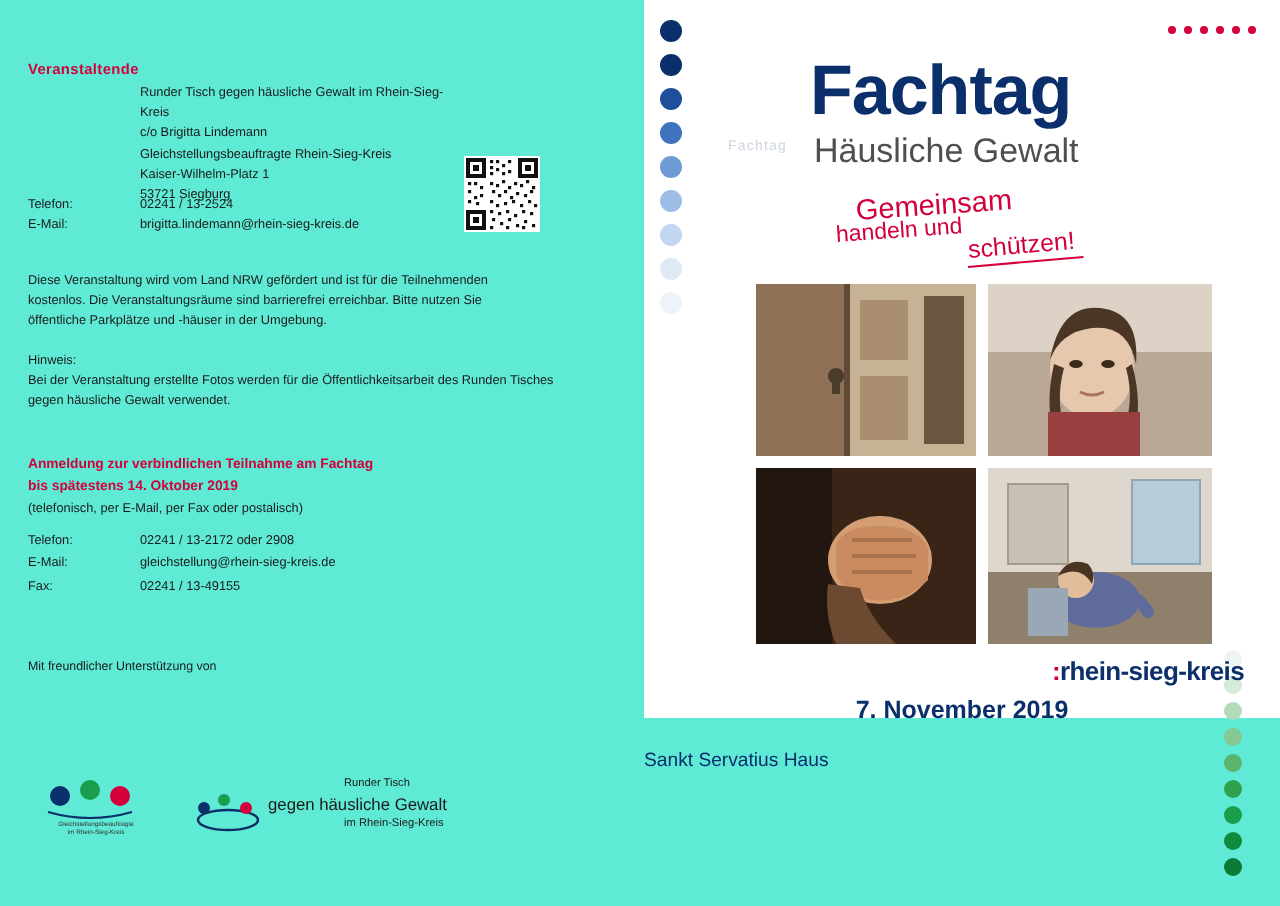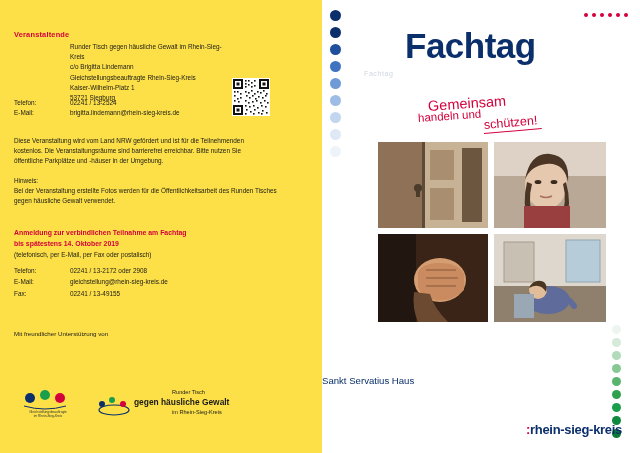--- a/index.html
+++ b/index.html
@@ -3,21 +3,21 @@
 <meta charset="utf-8">
 <style>
   html,body{margin:0;padding:0;}
   body{
     width:640px;height:453px;
     background:#ffffff;
     font-family:"Liberation Sans", sans-serif;
     overflow:hidden;
     position:relative;
   }
-  .page{position:absolute;inset:0;background:#fde047;}
+  .page{position:absolute;inset:0;background:#5eead4;}
 
   
   .left{
     position:absolute;left:0;top:0;width:322px;height:453px;
     padding:0;box-sizing:border-box;
   }
   .veranstaltende{
     position:absolute;left:14px;top:30px;
     color:#d3003c;font-size:7.4px;font-weight:bold;letter-spacing:.2px;
   }
@@ -75,26 +75,26 @@
     position:absolute;left:2px;top:2px;width:58px;height:30px;
   }
   .logo-kreis-txt{
     position:absolute;left:4px;top:22px;width:56px;
     font-size:3.2px;line-height:4.2px;color:#333;text-align:center;
   }
   .logo-rt{
     position:absolute;left:82px;top:0px;width:150px;height:36px;
   }
   .rt-l1{position:absolute;left:76px;top:3px;font-size:5.6px;color:#1a1a1a;}
-  .rt-l2{position:absolute;left:38px;top:11px;font-size:8.4px;font-weight:bold;color:#1a1a1a;}
+  .rt-l2{position:absolute;left:38px;top:11px;font-size:8.4px;font-weight:normal;color:#1a1a1a;}
   .rt-l3{position:absolute;left:76px;top:23px;font-size:5.6px;color:#1a1a1a;}
 
   
   .right{
-    position:absolute;left:322px;top:0;width:318px;height:453px;
+    position:absolute;left:322px;top:0;width:318px;height:359px;
     background:#ffffff;
   }
   .dot-col{position:absolute;left:8px;top:10px;width:14px;height:150px;}
   .dot-col .d{position:absolute;width:11px;height:11px;border-radius:50%;}
   .dot-col-bottom{position:absolute;left:290px;top:325px;width:14px;height:112px;}
   .dot-col-bottom .d{position:absolute;width:9px;height:9px;border-radius:50%;}
   .topdots{position:absolute;right:8px;top:11px;width:48px;height:8px;}
   .topdots .d{position:absolute;width:4px;height:4px;border-radius:50%;background:#d3003c;}
 
   .fachtag{
@@ -334,20 +334,21 @@
       <span class="d" style="top:39px;background:#86c894;"></span>
       <span class="d" style="top:52px;background:#5bb46e;"></span>
       <span class="d" style="top:65px;background:#2fa04c;"></span>
       <span class="d" style="top:78px;background:#1a9e4b;"></span>
       <span class="d" style="top:91px;background:#0f8a3d;"></span>
       <span class="d" style="top:104px;background:#0a7a34;"></span>
     </div>
 
     <div class="ghost">Fachtag</div>
     <div class="fachtag">Fachtag</div>
+    <div class="haeusliche">Häusliche Gewalt</div>
 
     <div class="gemeinsam">Gemeinsam</div>
     <div class="handeln">handeln und</div>
     <div class="schuetzen">schützen!</div>
     <div class="underline-red"></div>
 
     <div class="photos">
 
       <div class="ph ph1">
         <svg width="110" height="86" viewBox="0 0 110 86">
@@ -402,20 +403,21 @@
           <rect x="72" y="6" width="34" height="42" fill="#b7ccd9" stroke="#8fa6b4" stroke-width="1"></rect>
           <ellipse cx="54" cy="66" rx="22" ry="14" fill="#5f6c9b"></ellipse>
           <circle cx="44" cy="56" r="9" fill="#e2bd9a"></circle>
           <path d="M35 54 Q40 44 50 48 Q54 52 52 58 Q46 48 35 54 Z" fill="#4a3422"></path>
           <path d="M60 60 q14 2 20 12" stroke="#5f6c9b" stroke-width="6" fill="none" stroke-linecap="round"></path>
           <rect x="20" y="60" width="20" height="24" fill="#9aa7b5"></rect>
         </svg>
       </div>
     </div>
 
+    <div class="date">7. November 2019</div>
     <div class="venue">
       <div>Sankt Servatius Haus</div>
     </div>
 
     <div class="rsk">
       <span class="c">:</span><span>rhein-sieg-kreis</span>
     </div>
   </div>
 </div>
 

